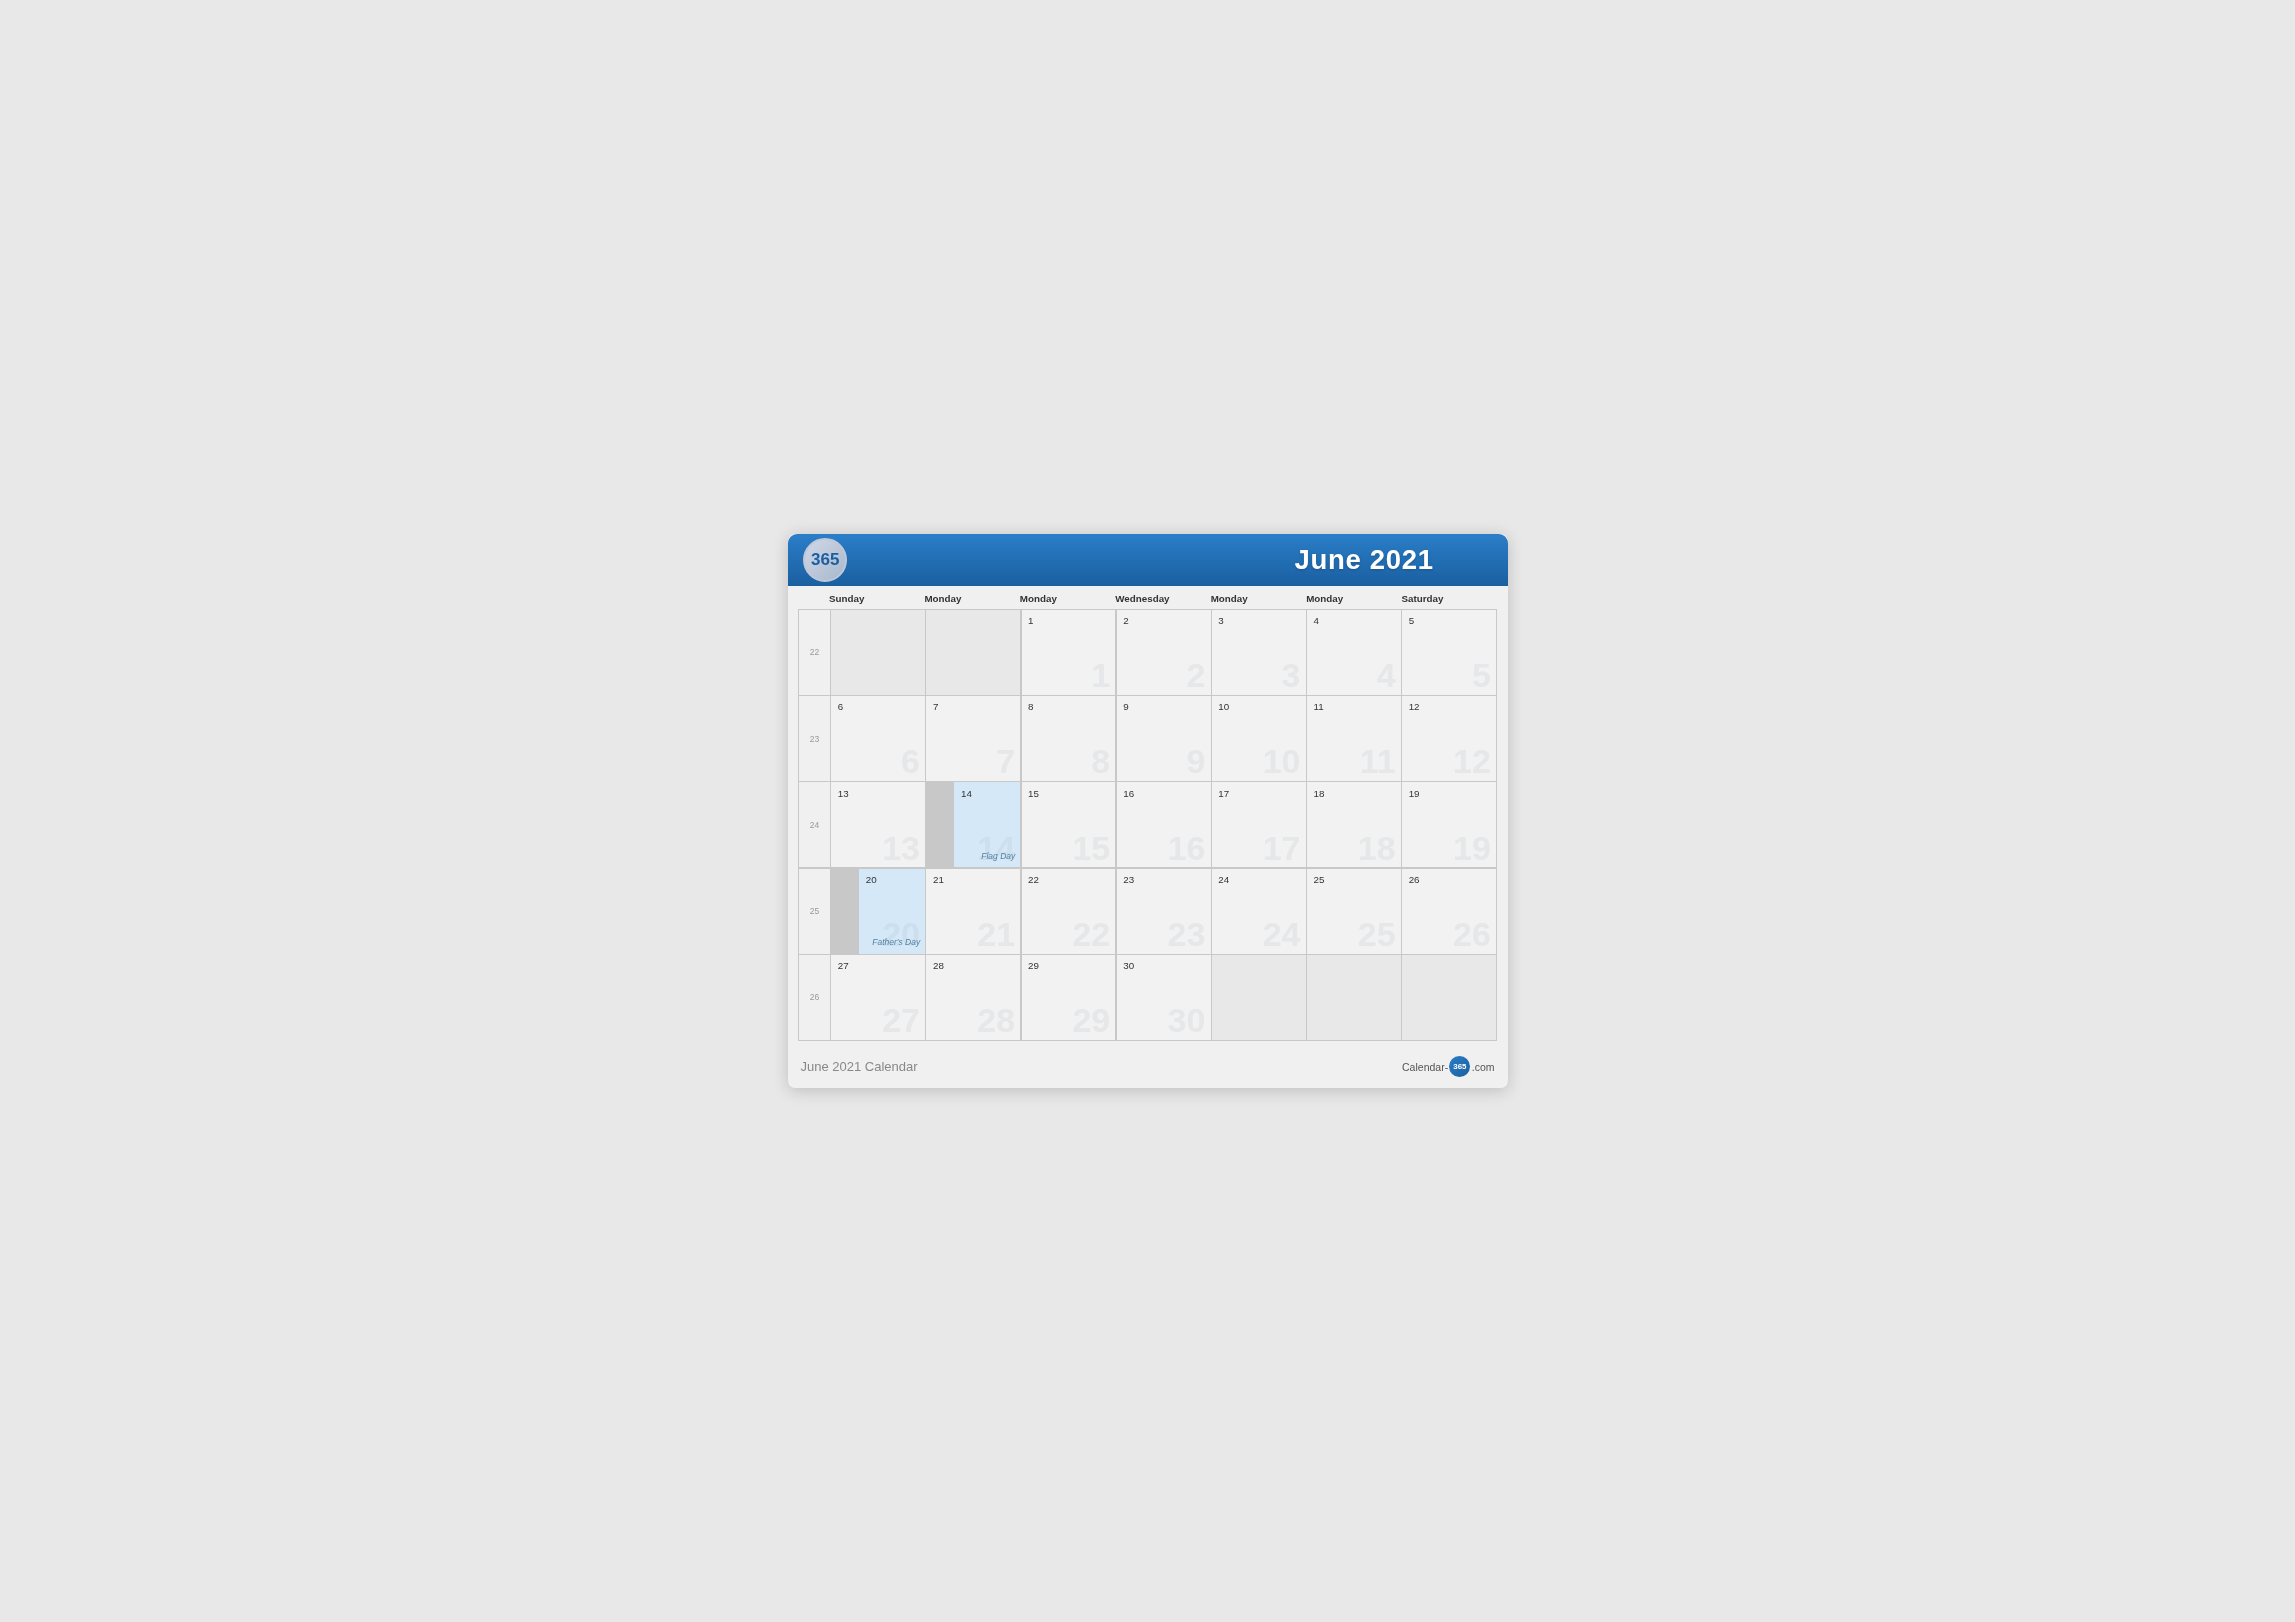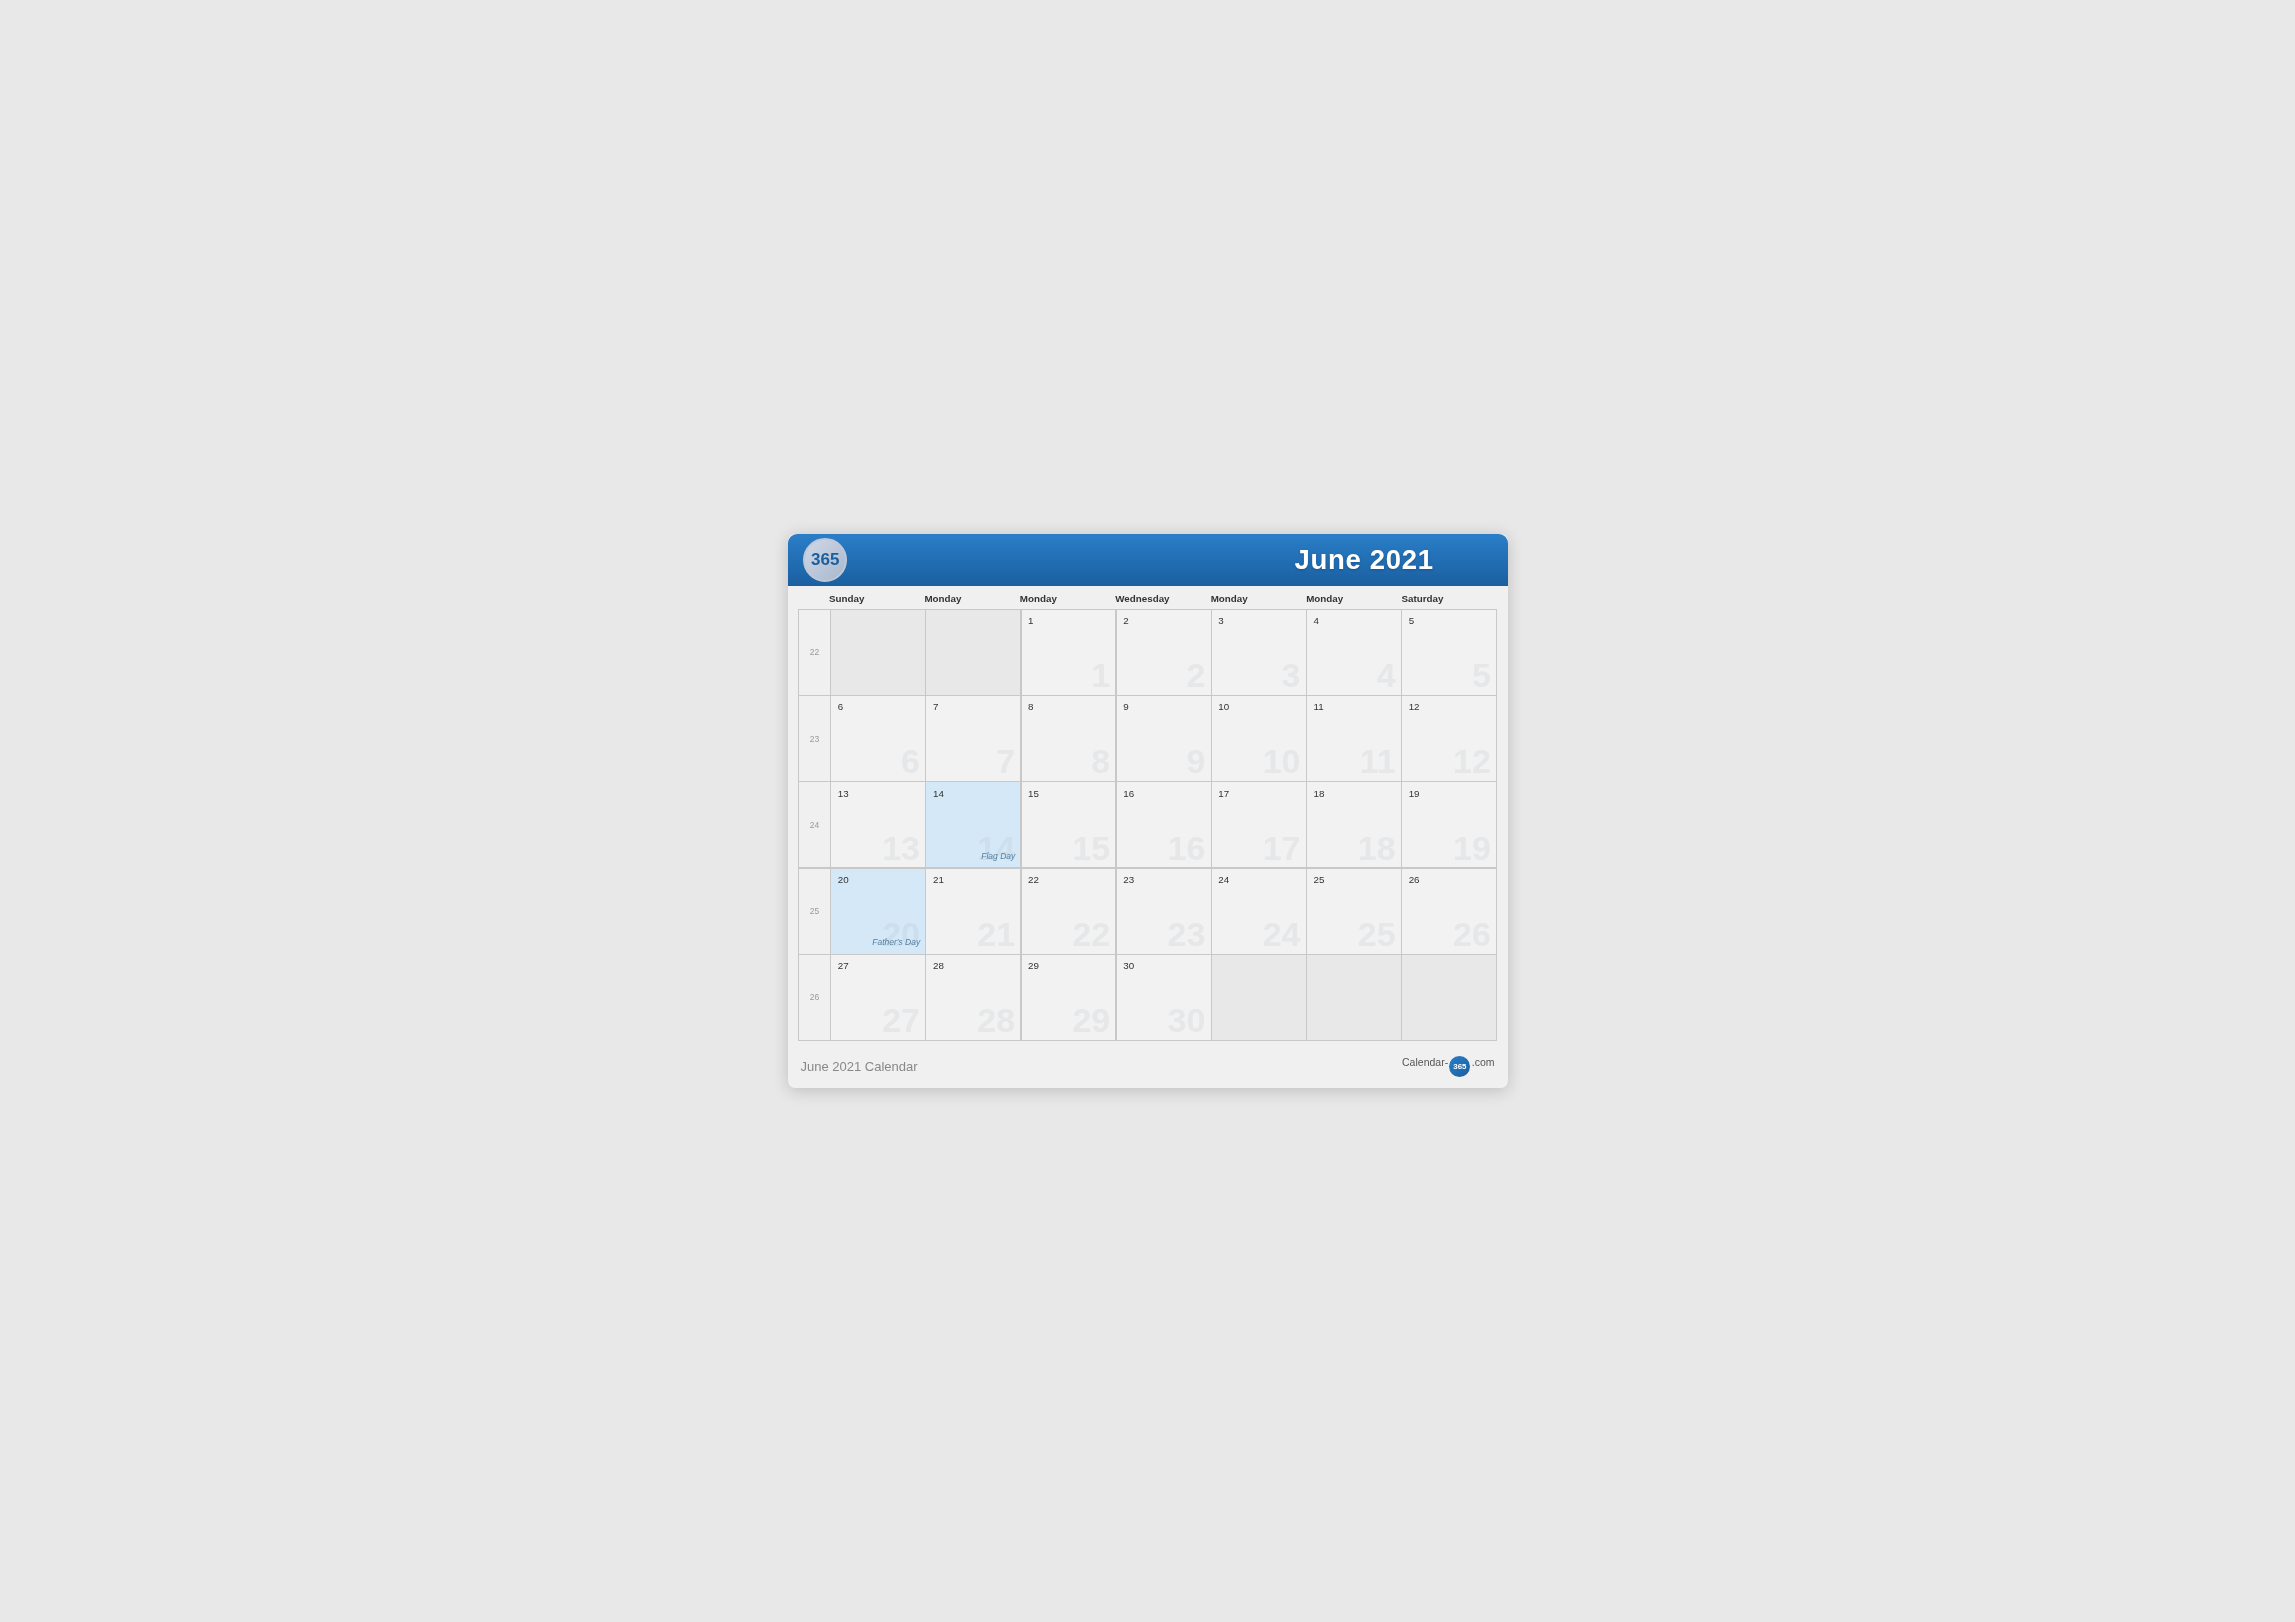--- a/index.html
+++ b/index.html
@@ -111,20 +111,21 @@
       position: relative;
       min-height: 85px;
     }
 
     .cal-cell.empty {
       background: #e8e8e8;
     }
 
     .cal-cell.highlighted {
       background: #d4e8f8;
+      margin-left: 28px;
     }
 
     .day-num {
       font-size: 9.8px;
       color: #333;
       font-weight: 500;
     }
 
     .event-label {
       position: absolute;
@@ -157,21 +158,21 @@
       margin-top: 3.9px;
     }
 
     .footer-left {
       font-size: 13px;
       color: #888;
     }
 
     .footer-right {
       display: flex;
-      align-items: flex-start;
+      align-items: center;
       font-size: 9.8px;
       color: #333;
       font-weight: 500;
       margin-left: 16px;
     }
 
     .footer-right .calendar-text {
       color: #555;
       font-size: 10.5px;
     }

